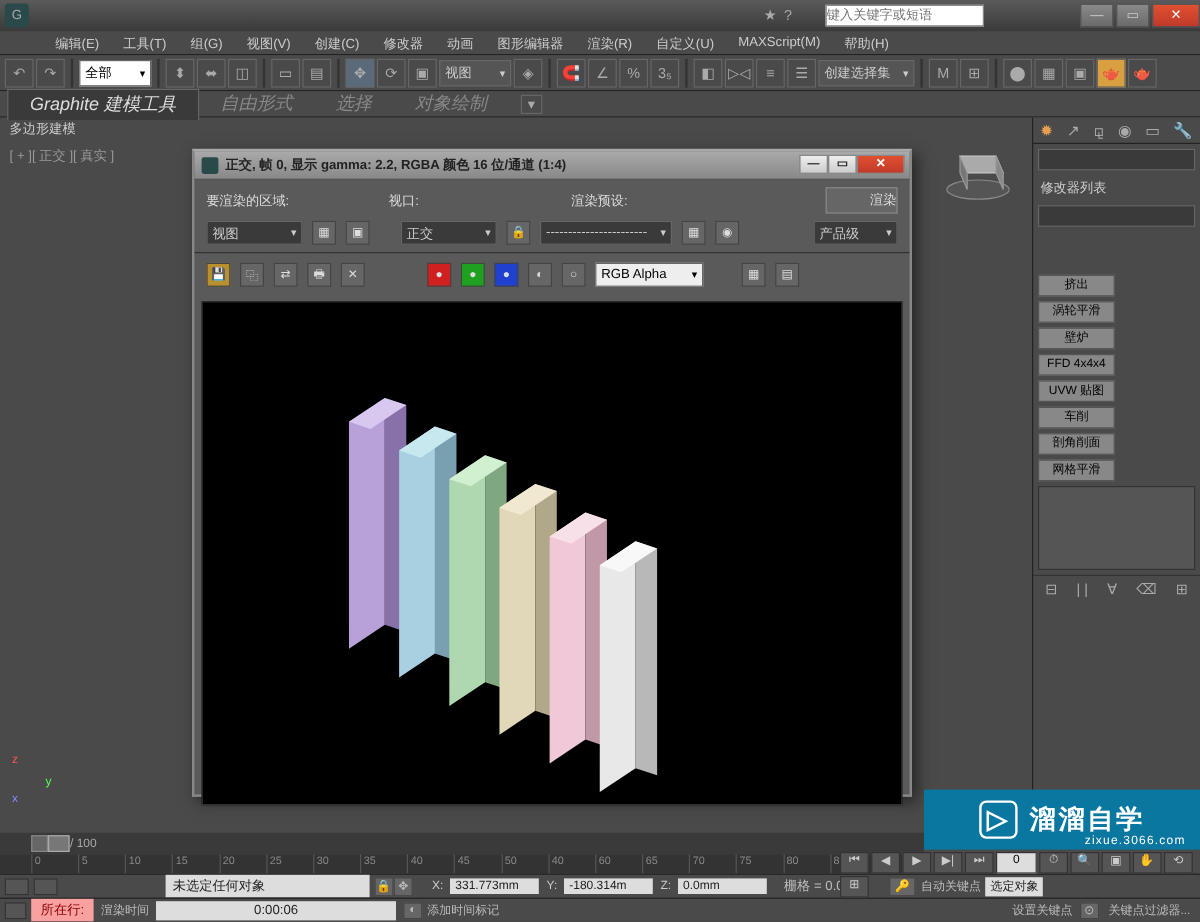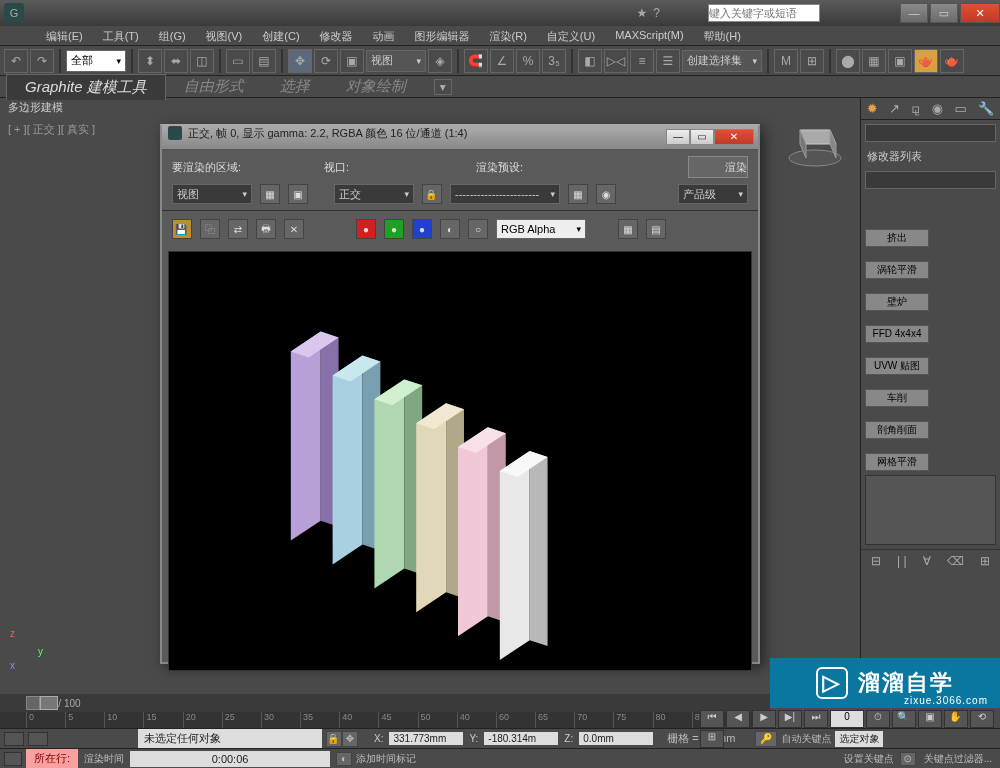--- a/index.html
+++ b/index.html
@@ -3,21 +3,21 @@
 <meta charset="utf-8">
 <style>
 * { margin: 0; padding: 0; box-sizing: border-box; font-family: "Microsoft YaHei", sans-serif; }
 body { width: 1000px; height: 768px; background: #4a4a4a; color: #ccc; overflow: hidden; position: relative; }
 
 
 .titlebar { height: 26px; background: linear-gradient(#5a5a5a, #3a3a3a); display: flex; align-items: center; padding: 0 4px; position: relative; }
 .app-icon { width: 20px; height: 20px; background: #2a4a4a; border-radius: 3px; margin-right: 8px; display: flex; align-items: center; justify-content: center; font-size: 11px; color: #aaa; }
 .title-text { position: absolute; left: 50%; transform: translateX(-50%); font-size: 12px; color: #ddd; }
 .title-text .fname { color: #d48a3a; }
-.search-box { position: absolute; right: 180px; width: 112px; height: 18px; background: #fff; border: 1px solid #888; font-size: 11px; }
+.search-box { position: absolute; right: 180px; width: 132px; height: 18px; background: #fff; border: 1px solid #888; font-size: 11px; }
 .win-controls { position: absolute; right: 0; display: flex; }
 .win-btn { width: 28px; height: 20px; background: linear-gradient(#8a8a8a,#6a6a6a); border: 1px solid #555; font-size: 11px; text-align: center; line-height: 18px; margin-left: 2px; }
 .win-btn.close { width: 40px; background: linear-gradient(#e05030,#c03a2a); color: #fff; }
 .win-small-icons { position: absolute; right: 340px; display: flex; gap: 6px; font-size: 12px; color: #aaa; }
 
 
 .menubar { height: 20px; background: #4a4a4a; display: flex; padding-left: 36px; border-bottom: 1px solid #222; }
 .menu-item { font-size: 11px; color: #ccc; padding: 3px 10px; }
 
 
@@ -39,21 +39,21 @@
 .viewport-area { position: absolute; top: 118px; left: 0; right: 140px; bottom: 74px; background: #4a4a4a; }
 .vp-label { position: absolute; top: 4px; left: 8px; font-size: 11px; color: #999; }
 .axis-gizmo { position: absolute; bottom: 26px; left: 10px; width: 40px; height: 40px; }
 .axis-gizmo .ax { position: absolute; font-size: 10px; }
 .axis-gizmo .az { color: #f55; left: 0; top: 0; }
 .axis-gizmo .ay { color: #5f5; left: 28px; top: 18px; }
 .axis-gizmo .ax2 { color: #88f; left: 0; top: 32px; }
 
 
 .render-window { position: absolute; top: 6px; left: 160px; width: 600px; height: 540px; background: #5a5a5a; border: 2px solid #888; border-top-color: #aaa; box-shadow: 4px 4px 12px rgba(0,0,0,0.5); }
-.rw-title { height: 24px; background: linear-gradient(#aaa,#888); display: flex; align-items: flex-start; padding: 0 6px; font-size: 11px; color: #222; border-bottom: 1px solid #555; }
+.rw-title { height: 24px; background: linear-gradient(#aaa,#888); display: flex; align-items: center; padding: 0 6px; font-size: 11px; color: #222; border-bottom: 1px solid #555; font-weight: bold; }
 .rw-title .ticon { width: 14px; height: 14px; background: #2a4a4a; border-radius: 2px; margin-right: 6px; }
 .rw-controls { position: absolute; top: 3px; right: 4px; display: flex; }
 .rw-btn { width: 24px; height: 16px; background: linear-gradient(#eee,#ccc); border: 1px solid #888; font-size: 10px; text-align: center; line-height: 14px; }
 .rw-btn.close { width: 40px; background: linear-gradient(#e05030,#c03a2a); color: #fff; }
 
 .rw-row { display: flex; align-items: center; padding: 6px 10px; gap: 8px; font-size: 11px; color: #ddd; }
 .rw-row .lbl { min-width: 76px; }
 .rw-drop { height: 20px; width: 80px; background: #3a3a3a; border: 1px solid #666; color: #ccc; display: flex; align-items: center; padding: 0 4px; font-size: 11px; }
 .rw-drop::after { content: "▾"; margin-left: auto; font-size: 9px; }
 .rw-drop.light { background: #eee; color: #000; width: 90px; }
@@ -62,35 +62,35 @@
 
 .rw-body { height: 420px; margin: 6px; background: #000; position: relative; border: 1px solid #333; }
 
 
 .right-panel { position: absolute; top: 98px; right: 0; width: 140px; bottom: 74px; background: #4a4a4a; border-left: 1px solid #222; }
 .rp-tabs { height: 22px; display: flex; justify-content: space-around; align-items: center; border-bottom: 1px solid #222; }
 .rp-tabs span { font-size: 13px; color: #aaa; }
 .rp-tabs span.active { color: #e8a050; }
 .rp-combo { margin: 4px; height: 18px; background: #3a3a3a; border: 1px solid #666; }
 .rp-label { font-size: 11px; padding: 3px 6px; }
-.rp-grid { display: flex; flex-wrap: wrap; gap: 14px; padding: 0 4px; margin-top: 40px; }
+.rp-grid { display: flex; flex-wrap: wrap; gap: 4px; padding: 0 4px; margin-top: 40px; }
 .rp-gbtn { width: 64px; height: 18px; background: #888; border: 1px solid #555; font-size: 10px; text-align: center; line-height: 16px; color: #000; }
 .rp-list { margin: 4px; height: 70px; background: #555; border: 1px solid #333; }
 .rp-icons { display: flex; justify-content: space-around; padding: 4px 2px; font-size: 12px; color: #aaa; border-top: 1px solid #333; }
 
 
 .timeline { position: absolute; bottom: 56px; left: 0; right: 230px; height: 18px; background: #3a3a3a; display: flex; align-items: center; font-size: 10px; color: #aaa; padding-left: 26px; }
 .tl-cursor { position: absolute; left: 40px; width: 18px; height: 14px; background: #777; border: 1px solid #aaa; }
 .tl-range { margin-left: 4px; font-size: 10px; }
 .tl-ticks { position: absolute; bottom: 40px; left: 0; right: 230px; height: 16px; background: #333; display: flex; font-size: 9px; color: #888; padding-left: 26px; }
 .tl-ticks span { flex: 1; border-left: 1px solid #555; padding-left: 2px; }
 
 
 .status1 { position: absolute; bottom: 20px; left: 0; right: 0; height: 20px; background: #4a4a4a; display: flex; align-items: center; font-size: 11px; color: #bbb; border-top: 1px solid #222; }
-.status1 .sel { background: #ddd; color: #222; width: 184px; padding: 2px 6px; margin-left: 90px; }
+.status1 .sel { background: #ddd; color: #222; width: 170px; padding: 2px 6px; margin-left: 90px; }
 .coord { display: flex; align-items: center; margin-left: 10px; }
 .coord span { background: #ddd; color: #222; padding: 1px 4px; width: 74px; margin-left: 2px; font-size: 10px; }
 .coord .cl { background: transparent; color: #ccc; width: auto; }
 .status2 { position: absolute; bottom: 0; left: 0; right: 0; height: 20px; background: #4a4a4a; display: flex; align-items: center; font-size: 11px; color: #bbb; border-top: 1px solid #222; }
 .macro { background: #f9a0a0; color: #800; padding: 2px 8px; margin-left: 4px; margin-right: 6px; }
 .statfield { background: #ddd; color: #222; padding: 2px 6px; margin-right: 6px; text-align: center; }
 
 
 .anim-right { position: absolute; bottom: 20px; right: 0; width: 300px; height: 38px; display: flex; flex-wrap: wrap; align-items: center; gap: 2px; }
 .anim-btn { width: 24px; height: 18px; background: #555; border: 1px solid #333; font-size: 10px; text-align: center; }

